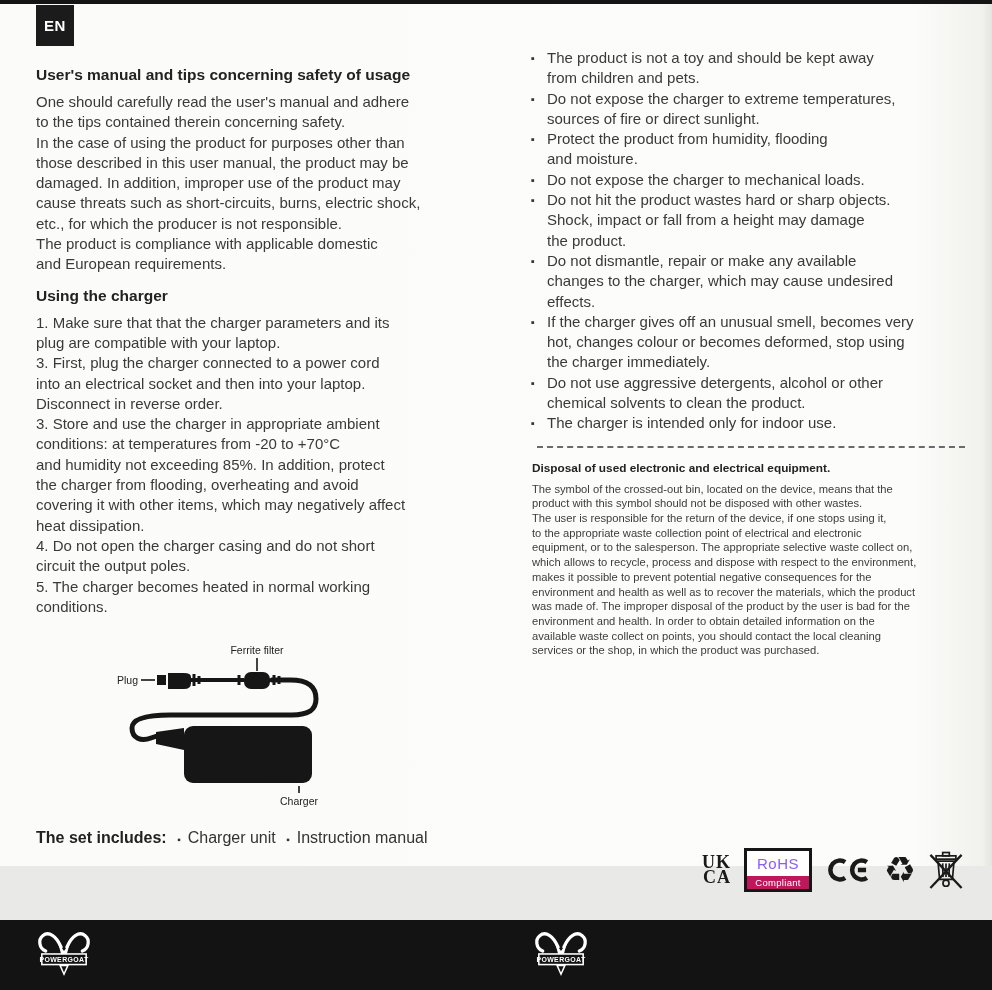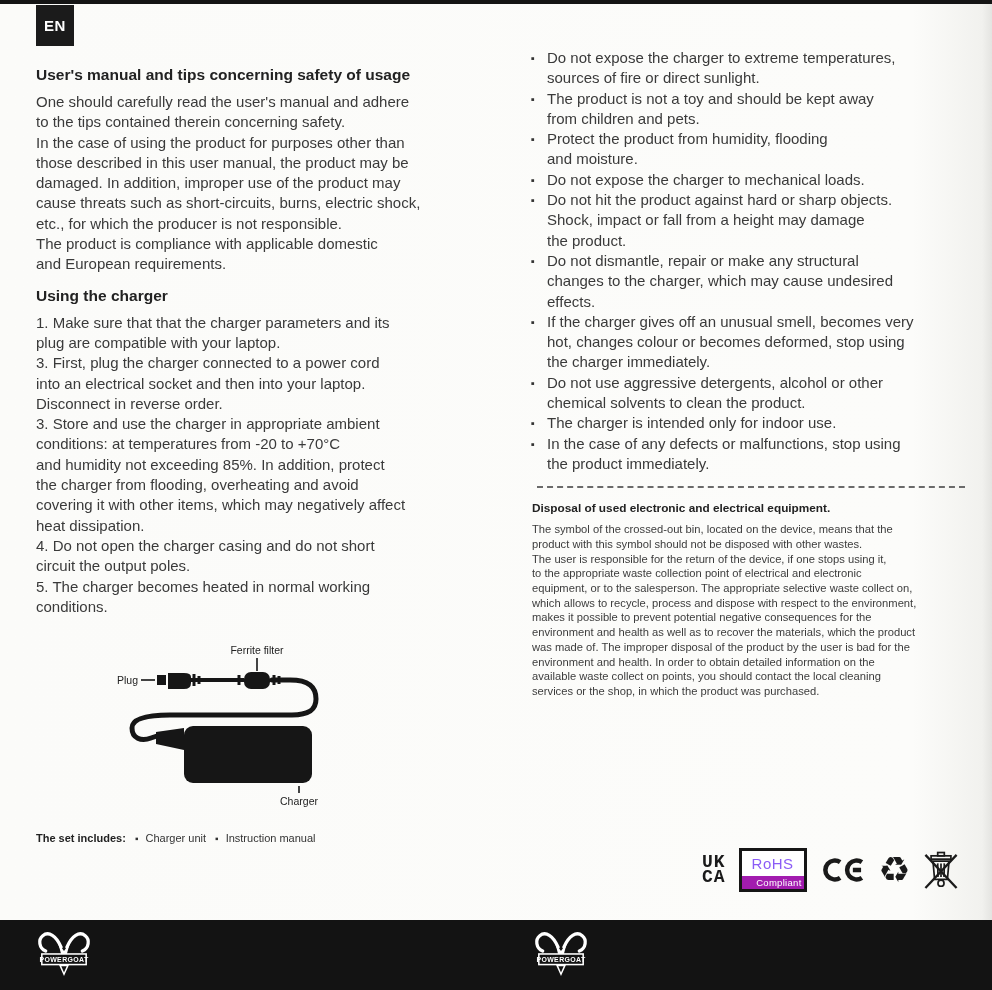--- a/index.html
+++ b/index.html
@@ -3,21 +3,21 @@
 <meta charset="utf-8">
 <style>
   html,body{margin:0;padding:0;}
   body{
     width:992px;height:990px;overflow:hidden;
     background:#e9e9e7;
     font-family:"Liberation Sans","DejaVu Sans",sans-serif;
     -webkit-font-smoothing:antialiased;
   }
   #page{
-    position:relative;width:992px;height:990px;
+    position:relative;width:992px;height:866px;
     background:linear-gradient(90deg,#fbfbf9 0%,#fcfcfa 92%,#f1f1ee 99%,#e4e4e1 100%);
     color:#333;
   }
   .top-strip{
     position:absolute;top:0;left:0;width:100%;height:4px;background:#141414;
   }
   .en-badge{
     position:absolute;left:36px;top:5px;width:38px;height:41px;
     background:#1b1b1b;color:#fff;display:flex;align-items:center;justify-content:center;
     font-weight:bold;font-size:15px;letter-spacing:.5px;
@@ -41,40 +41,40 @@
   .dashed-rule{
     margin-top:12px;border:none;border-top:2px dashed #6a6a6a;height:0;width:428px;
   }
   .disposal-h{
     margin:13px 0 0 2px;font-size:11.8px;font-weight:bold;color:#222;line-height:15px;
   }
   .disposal-t{
     margin:6px 0 0 2px;font-size:11.2px;line-height:14.7px;color:#3c3c3c;white-space:pre-line;
   }
   
-  .set-line{margin:15px 0 0 0;font-size:11px;color:#333;}
+  .set-line{margin:15px 0 0 0;font-size:16px;color:#333;}
   .set-line b{font-weight:bold;color:#222;}
   .set-item{margin-left:6px;}
   .set-item::before{content:"▪";font-size:10px;margin-right:7px;color:#333;}
   
   .diagram{margin:14px 0 0 58px;display:block;}
   
   #logos-row{
     position:absolute;left:702px;top:847px;height:46px;
     display:flex;align-items:center;gap:13px;
   }
   .ukca{
     font-weight:bold;font-size:18px;line-height:15px;letter-spacing:1px;
-    color:#1a1a1a;text-align:left;font-family:Liberation Mono, monospace;
+    color:#1a1a1a;text-align:right;font-family:Liberation Serif, serif;
   }
   .rohs{
     border:3px solid #161616;background:#fff;width:62px;text-align:center;
   }
   .rohs .t{font-weight:normal;font-size:15px;color:#8b5cf6;padding:4px 4px;line-height:17px;letter-spacing:.5px;}
-  .rohs .c{background:#a21caf;color:#fff;font-size:9.5px;line-height:13px;padding:0 2px;letter-spacing:.3px;text-align:right;}
+  .rohs .c{background:#be185d;color:#fff;font-size:9.5px;line-height:13px;padding:0 2px;letter-spacing:.3px;}
   .recycle{font-size:36px;line-height:36px;color:#1a1a1a;font-family:"DejaVu Sans",sans-serif;}
   
   #footer-bar{
     position:absolute;left:0;top:920px;width:992px;height:70px;background:#131313;
   }
   .goat{position:absolute;top:6px;}
   .goat.g1{left:35px;}
   .goat.g2{left:532px;}
 </style>
 </head>
@@ -157,41 +157,39 @@
 
     <p class="set-line">
       <b>The set includes:</b>
       <span class="set-item">Charger unit</span>
       <span class="set-item">Instruction manual</span>
     </p>
   </div>
 
   <div class="col" id="right-col">
     <ul class="bullets">
+      <li>The product is not a toy and should be kept away
+from children and pets.</li>
       <li>Do not expose the charger to extreme temperatures,
 sources of fire or direct sunlight.</li>
-      <li>The product is not a toy and should be kept away
-from children and pets.</li>
       <li>Protect the product from humidity, flooding
 and moisture.</li>
       <li>Do not expose the charger to mechanical loads.</li>
-      <li>Do not hit the product against hard or sharp objects.
+      <li>Do not hit the product wastes hard or sharp objects.
 Shock, impact or fall from a height may damage
 the product.</li>
-      <li>Do not dismantle, repair or make any structural
+      <li>Do not dismantle, repair or make any available
 changes to the charger, which may cause undesired
 effects.</li>
       <li>If the charger gives off an unusual smell, becomes very
 hot, changes colour or becomes deformed, stop using
 the charger immediately.</li>
       <li>Do not use aggressive detergents, alcohol or other
 chemical solvents to clean the product.</li>
       <li>The charger is intended only for indoor use.</li>
-      <li>In the case of any defects or malfunctions, stop using
-the product immediately.</li>
     </ul>
 
     <hr class="dashed-rule">
 
     <h3 class="disposal-h">Disposal of used electronic and electrical equipment.</h3>
     <p class="disposal-t">The symbol of the crossed-out bin, located on the device, means that the
 product with this symbol should not be disposed with other wastes.
 The user is responsible for the return of the device, if one stops using it,
 to the appropriate waste collection point of electrical and electronic
 equipment, or to the salesperson. The appropriate selective waste collect on,

